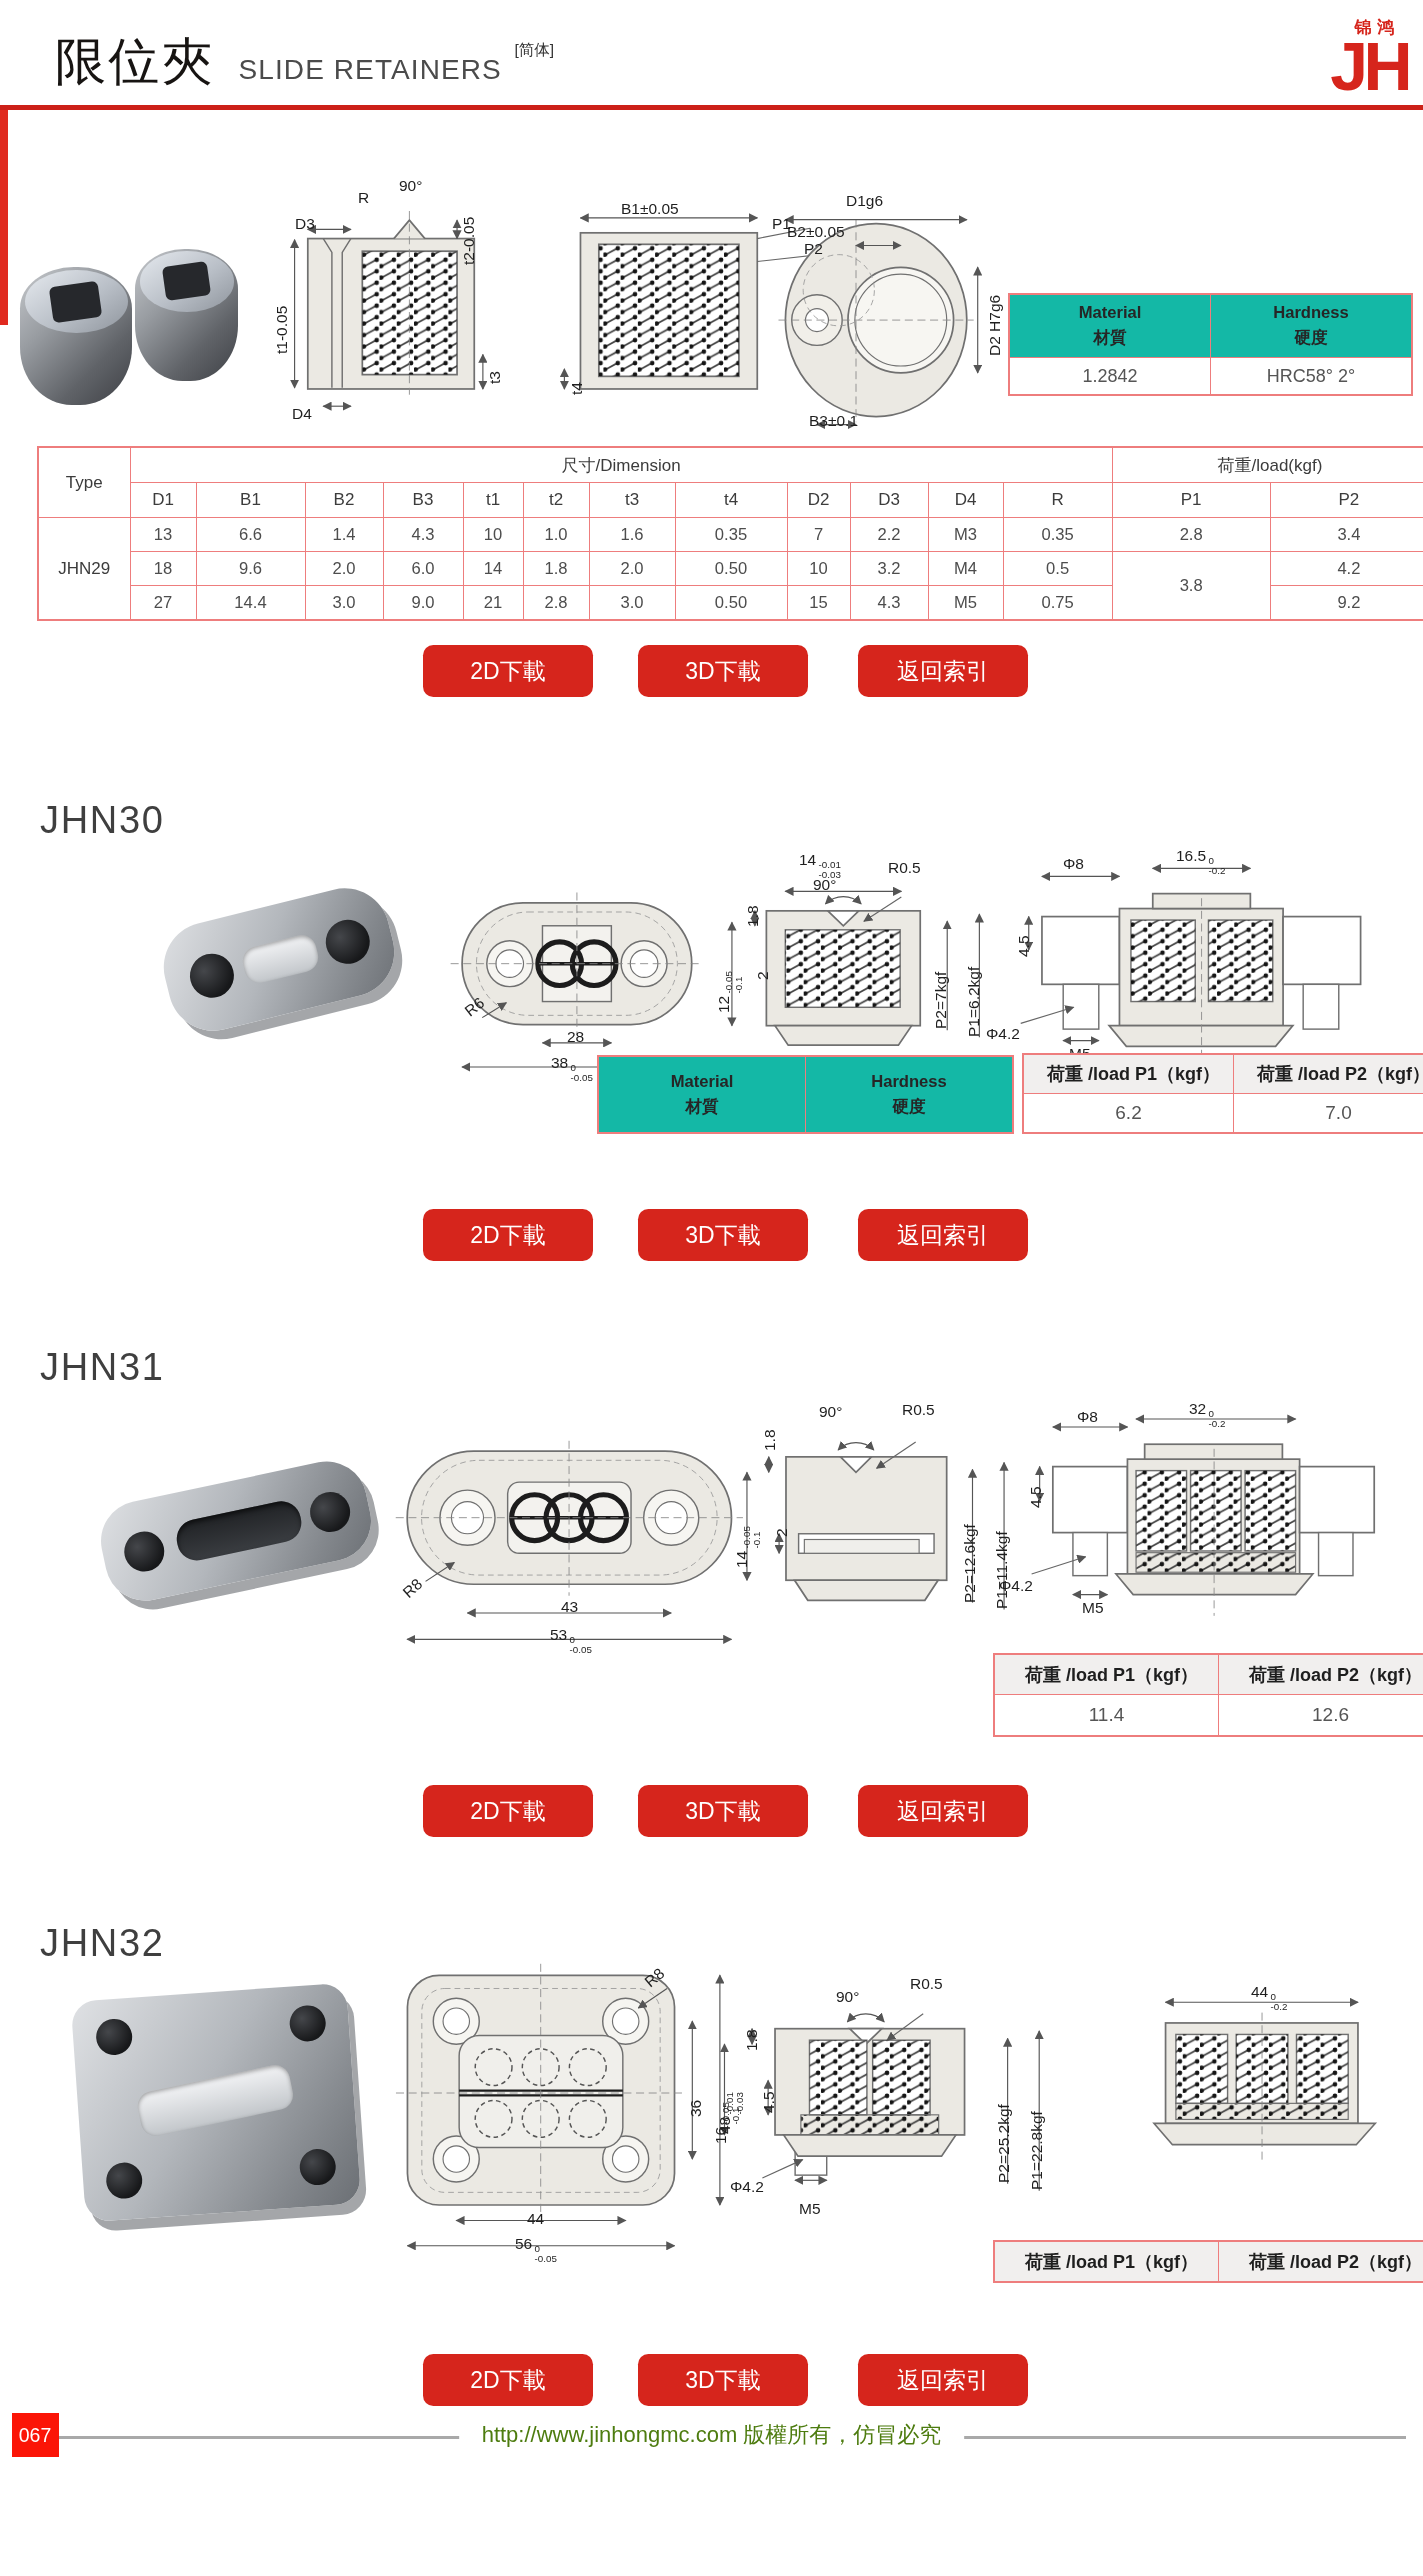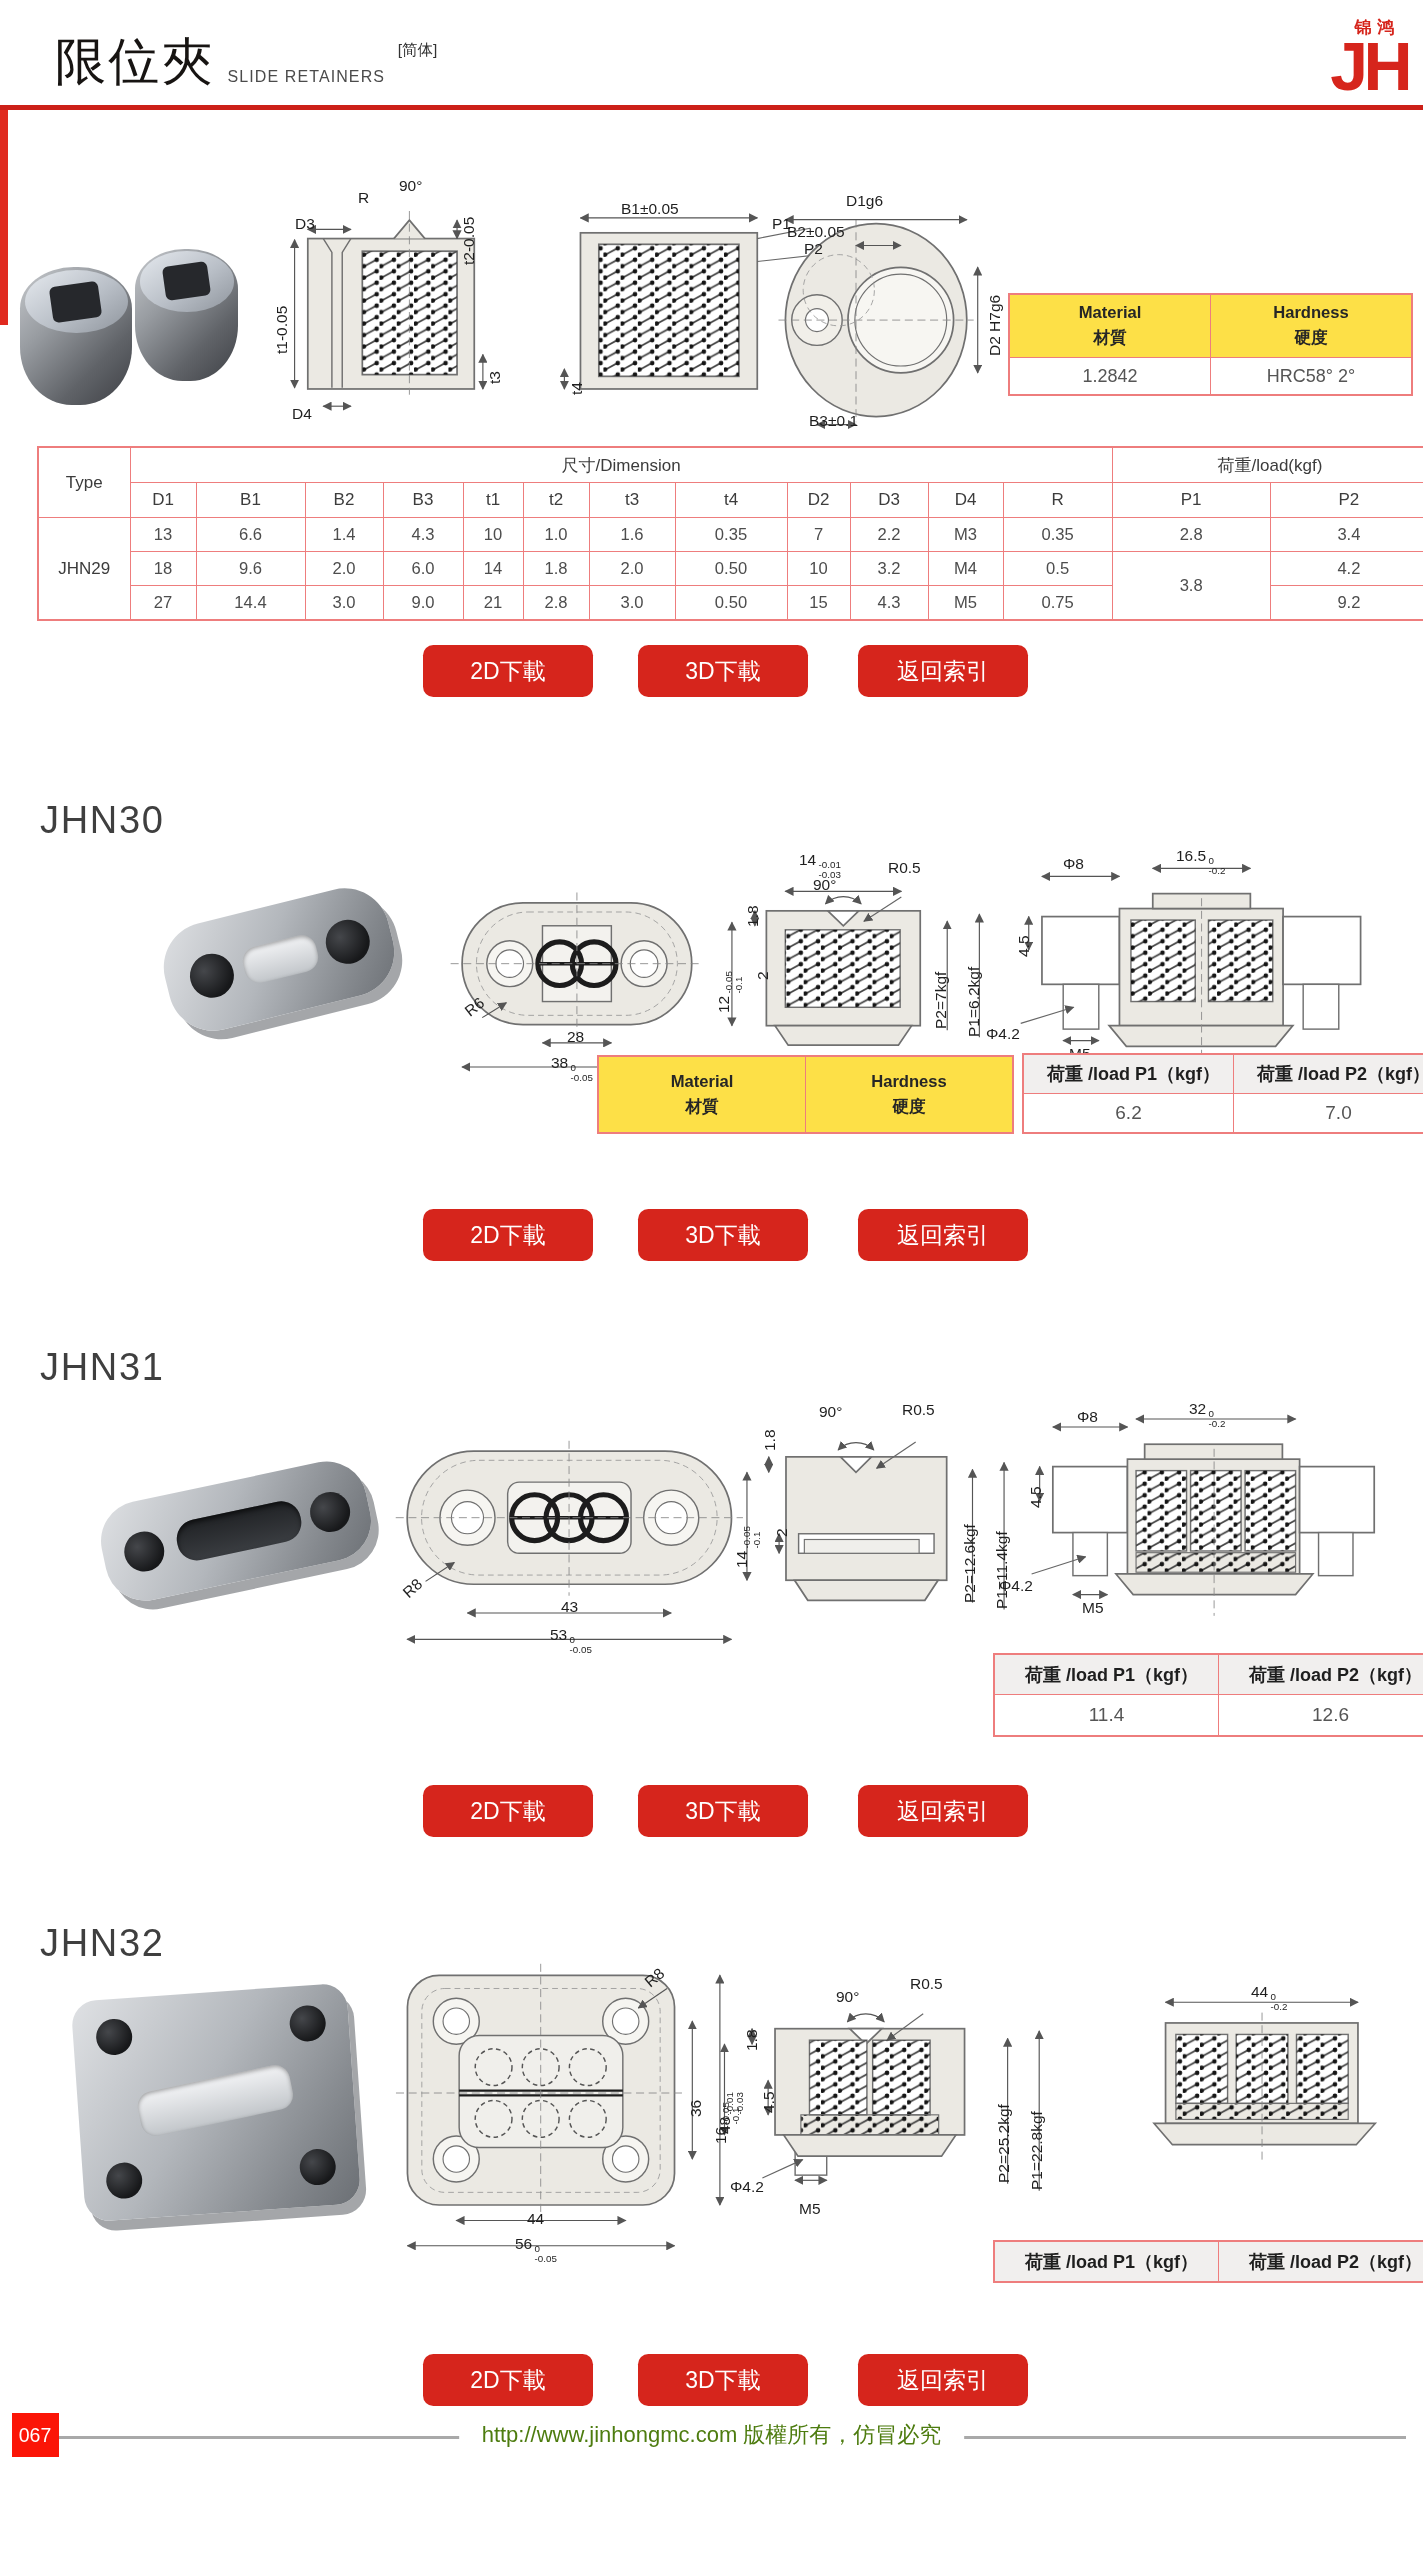--- a/index.html
+++ b/index.html
@@ -2,21 +2,21 @@
 <html style="font-size:9.2px"><head>
 <meta charset="utf-8">
 <style>
   html,body{margin:0;padding:0;background:#fff;}
   body{width:1423px;height:2576px;position:relative;font-family:"Liberation Sans","DejaVu Sans",sans-serif;color:#222;overflow:hidden;}
   .abs{position:absolute;}
 
   
   .hdr-title{position:absolute;left:55px;top:36px;display:flex;align-items:flex-end;gap:12.6px;}
   .hdr-cn{font-size:51px;color:#171412;letter-spacing:2.3px;font-weight:500;line-height:1;}
-  .hdr-en{font-size:16px;color:#4b4b4b;letter-spacing:1.1px;line-height:1.25;}
+  .hdr-en{font-size:28px;color:#4b4b4b;letter-spacing:1.1px;line-height:1.25;margin-left:11px;}
   .hdr-tag{font-size:15.5px;color:#333;position:relative;top:-26.4px;}
   .logo{position:absolute;right:15px;top:16px;text-align:right;}
   .logo-cn{font-size:17px;color:#d6251c;font-weight:700;letter-spacing:5.7px;margin-right:8px;}
   .logo-jh{font-size:68px;font-weight:800;color:#d6251c;letter-spacing:-4.6px;line-height:.82;font-family:"Liberation Sans",sans-serif;}
   .red-rule{position:absolute;left:0;top:105px;width:1423px;height:5.2px;background:#cc2018;}
   .red-bar{position:absolute;left:0;top:110px;width:8px;height:215px;background:#e02a1f;}
 
   
   .photo{position:absolute;}
   .cyl{position:absolute;border-radius:48% 48% 46% 46%/30% 30% 42% 42%;
@@ -37,21 +37,21 @@
   .ann .tol{display:inline-flex;flex-direction:column;font-size:9.8px;line-height:9.8px;margin-left:2.3px;vertical-align:-3.4px;}
 
   
   .rtable{border-collapse:collapse;table-layout:fixed;background:#fff;}
   .rtable td{border:1.7px solid #ee7d7d;text-align:center;vertical-align:middle;color:#4d4d4d;}
   .dimwrap{position:absolute;left:37px;top:446px;width:1369px;}
   #dim-table{width:1369px;border:2.9px solid #ee7d7d;}
   #dim-table td{font-size:16.6px;height:31px;}
   #dim-table td.hd{font-size:17px;color:#3c3c3c;height:32px;}
   .mat-table{border:2.3px solid #ee7d7d;}
-  .mat-table .h{background:#fde047;font-weight:700;color:#262626;font-size:16.6px;line-height:1.5;}
+  .mat-table .h{background:#14b8a6;font-weight:700;color:#262626;font-size:16.6px;line-height:1.5;}
   .mat-table .v{font-size:18px;color:#555;}
   .load-table{border:2.3px solid #ee7d7d;}
   .load-table .h{background:#f1efee;font-weight:700;color:#1e1e1e;font-size:18px;padding-left:11px;}
   .load-table .v{font-size:19px;color:#555;}
 
   
   .sec-title{position:absolute;left:40px;font-size:38px;color:#3f3f3f;letter-spacing:1.7px;font-weight:400;}
   .btn-row{position:absolute;left:423px;width:609px;height:52px;}
   .btn{position:absolute;top:0;width:170px;height:52px;background:#d6251c;border-radius:10.3px;
        color:#fff;font-size:23px;display:flex;align-items:center;justify-content:center;cursor:pointer;}

